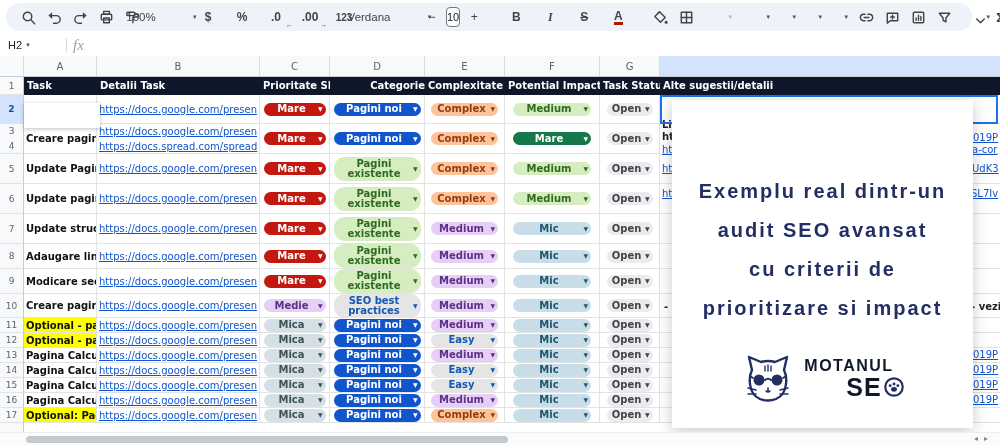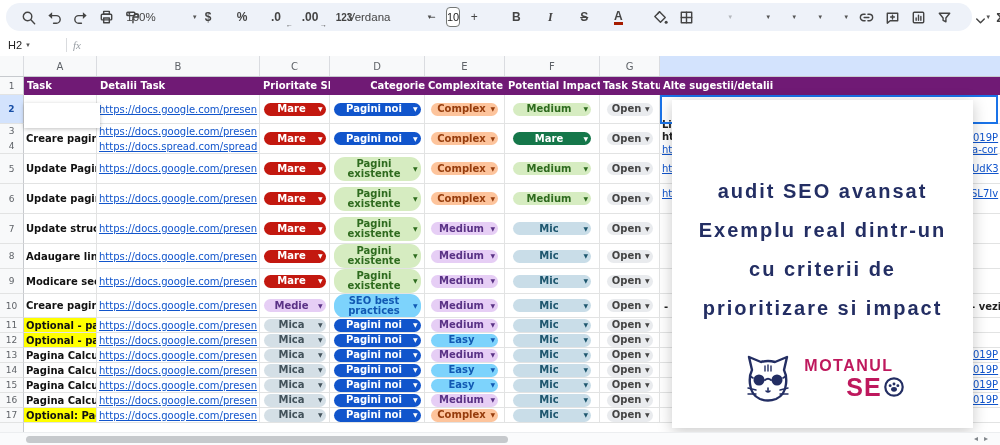--- a/index.html
+++ b/index.html
@@ -25,32 +25,32 @@
   .ul-a{border-bottom:3px solid #a61c00;line-height:12px;}
   .strike{text-decoration:line-through;}
   .tb-collapse{position:absolute;right:8px;top:8px;}
   .subarr{position:absolute;font-size:7px;bottom:1px;right:-1px;color:#444;}
   
   .fbar{position:absolute;left:0;top:34px;width:1000px;height:22px;background:#fff;
         border-bottom:1px solid #e3e5e8;display:flex;align-items:center;
         font-family:"Liberation Sans",sans-serif;}
   .namebox{width:52px;padding-left:8px;font-size:11px;color:#222;display:flex;align-items:center;cursor:pointer;}
   .fb-sep{width:1px;height:14px;background:#d9dbde;margin:0 6px;}
-  .fx{font-style:italic;font-size:11px;color:#9aa0a6;font-family:"Liberation Serif",serif;}
+  .fx{font-style:italic;font-size:15px;color:#9aa0a6;font-family:"Liberation Serif",serif;}
   .finput{flex:1;height:100%;}
   
   .colheaders{position:absolute;left:0;top:56px;width:1000px;height:21px;display:flex;
               background:#f8f9fa;border-bottom:1px solid #c7cace;box-sizing:border-box;}
   .chcell{border-right:1px solid #dadce0;box-sizing:border-box;display:flex;align-items:center;
           justify-content:center;font-size:10px;color:#5f6368;cursor:pointer;}
   .chcell.corner{background:#f8f9fa;}
   .chcell.hsel{background:#d3e3fd;border-right:none;}
   
   #hdrrow{position:absolute;left:0;top:77px;width:1000px;height:18px;display:flex;}
-  .h1cell{background:#701a75;color:#fff;font-weight:bold;font-size:10px;line-height:18px;
+  .h1cell{background:#0f172a;color:#fff;font-weight:bold;font-size:10px;line-height:18px;
           padding-left:3px;box-sizing:border-box;white-space:nowrap;overflow:hidden;cursor:pointer;}
   .h1cell.center{text-align:right;padding-left:0;}
   .h1gut{background:#f8f9fa;border-right:1px solid #c7cace;border-bottom:1px solid #e2e3e3;
          box-sizing:border-box;font-size:9px;color:#5f6368;display:flex;align-items:center;justify-content:center;}
   #rows{position:absolute;left:0;top:95px;width:1000px;}
   .row{display:flex;width:1000px;}
   .cell{box-sizing:border-box;border-right:1px solid #e2e3e3;border-bottom:1px solid #e2e3e3;
         overflow:hidden;cursor:cell;}
   .gut{width:24px;background:#f8f9fa;border-right:1px solid #c7cace;border-bottom:1px solid #e2e3e3;
        box-sizing:border-box;display:flex;flex-direction:column;}
@@ -70,40 +70,40 @@
         padding:0 9px 0 3px;text-align:center;line-height:10px;}
   .pill.two{height:24px;border-radius:11px;}
   .w62{width:62px}.w87{width:87px}.w67{width:67px}.w78{width:78px}.w46{width:46px}
   .dd{position:absolute;right:3px;top:50%;transform:translateY(-50%);font-style:normal;font-size:6px;}
   .p-red{background:#c3180f;color:#fff}
   .p-blue{background:#1155cc;color:#fff}
   .p-orange{background:#fdc49c;color:#963c0c}
   .p-purple{background:#e6cef5;color:#5a3286}
   .p-green-light{background:#d6ecc1;color:#2e6b1e}
   .p-green-dark{background:#15774a;color:#fff}
-  .p-blue-light{background:#7dd3fc;color:#1159b3}
+  .p-blue-light{background:#e5e5e5;color:#1159b3}
   .p-steel{background:#c9dde8;color:#1d566e}
   .p-steel-light{background:#d4dfe6;color:#42525b}
   .p-open{background:#e9ebee;color:#444}
   .fillrow{height:9px;display:flex;}
   .fillgut{width:24px;background:#f8f9fa;border-right:1px solid #c7cace;box-sizing:border-box;}
   
   .selbox{position:absolute;left:660px;top:95px;width:338px;height:29px;border:2px solid #1a73e8;
           box-sizing:border-box;z-index:3;pointer-events:none;}
   .whitebox{position:absolute;left:24px;top:103px;width:76px;height:25px;background:#fff;
             box-shadow:0 1px 4px rgba(0,0,0,.25);z-index:4;}
   .frag{position:absolute;font-size:10px;white-space:nowrap;z-index:2;}
   .frag.flink{color:#1155cc;text-decoration:underline;cursor:pointer;}
   .frag.fplain{color:#222;font-weight:bold;}
   
   .card{position:absolute;left:672px;top:100px;width:301px;height:328px;background:#fff;
         box-shadow:0 3px 14px rgba(0,0,0,.22);z-index:10;display:flex;flex-direction:column;align-items:center;}
   .card-lines{margin-top:72px;text-align:center;font-family:"Liberation Sans",sans-serif;
               font-weight:bold;font-size:20px;line-height:39px;letter-spacing:2px;color:#232e63;}
-  .brand{margin-top:22px;display:flex;align-items:center;gap:8px;color:#be185d;}
+  .brand{margin-top:22px;display:flex;align-items:center;gap:8px;color:#0f172a;}
   .brand-txt{display:flex;flex-direction:column;font-family:"Liberation Sans",sans-serif;}
   .brand-top{font-weight:bold;font-size:16px;letter-spacing:1.5px;}
   .brand-bottom{display:flex;align-items:center;font-weight:bold;font-size:25px;letter-spacing:1px;line-height:24px;margin-left:42px;}
   
   .hscroll{position:absolute;left:0;top:432px;width:1000px;height:13px;background:#fafbfc;
            border-top:1px solid #eceef0;box-sizing:border-box;z-index:11;}
   .hthumb{position:absolute;left:26px;top:3px;width:482px;height:7px;border-radius:4px;background:#c6c9cc;cursor:grab;}
   .harrows{position:absolute;right:6px;top:1px;font-size:8px;color:#80868b;letter-spacing:6px;cursor:pointer;}
 </style>
 </head>
@@ -953,22 +953,22 @@
       <div class="frag flink" style="left: 973px; top: 379px;">019P</div>
       <div class="frag flink" style="left: 973px; top: 394px;">019P</div>
     </div>
 
   <div class="selbox"></div>
 
   <div class="whitebox"></div>
 
   <div class="card">
     <div class="card-lines">
+      <div>Exemplu real dintr-un</div>
       <div>audit SEO avansat</div>
-      <div>Exemplu real dintr-un</div>
       <div>cu criterii de</div>
       <div>prioritizare si impact</div>
     </div>
     <div class="brand">
       <svg width="56" height="56" viewBox="0 0 56 56">
         <g stroke="#232e63" stroke-width="2.4" fill="none" stroke-linecap="round" stroke-linejoin="round">
           <path d="M12 20 L9 7 L21 12 Q28 10 35 12 L47 7 L44 20 Q47 26 46 34 Q45 45 36 49 Q28 52 20 49 Q11 45 10 34 Q9 26 12 20 Z"></path>
           <path d="M25 16v5M28 15v6M31 16v5" stroke-width="1.4"></path>
           <path d="M25 30 Q28 27.5 31 30" stroke-width="2"></path>
           <path d="M13 28l-3-2M43 28l3-2" stroke-width="1.6"></path>

